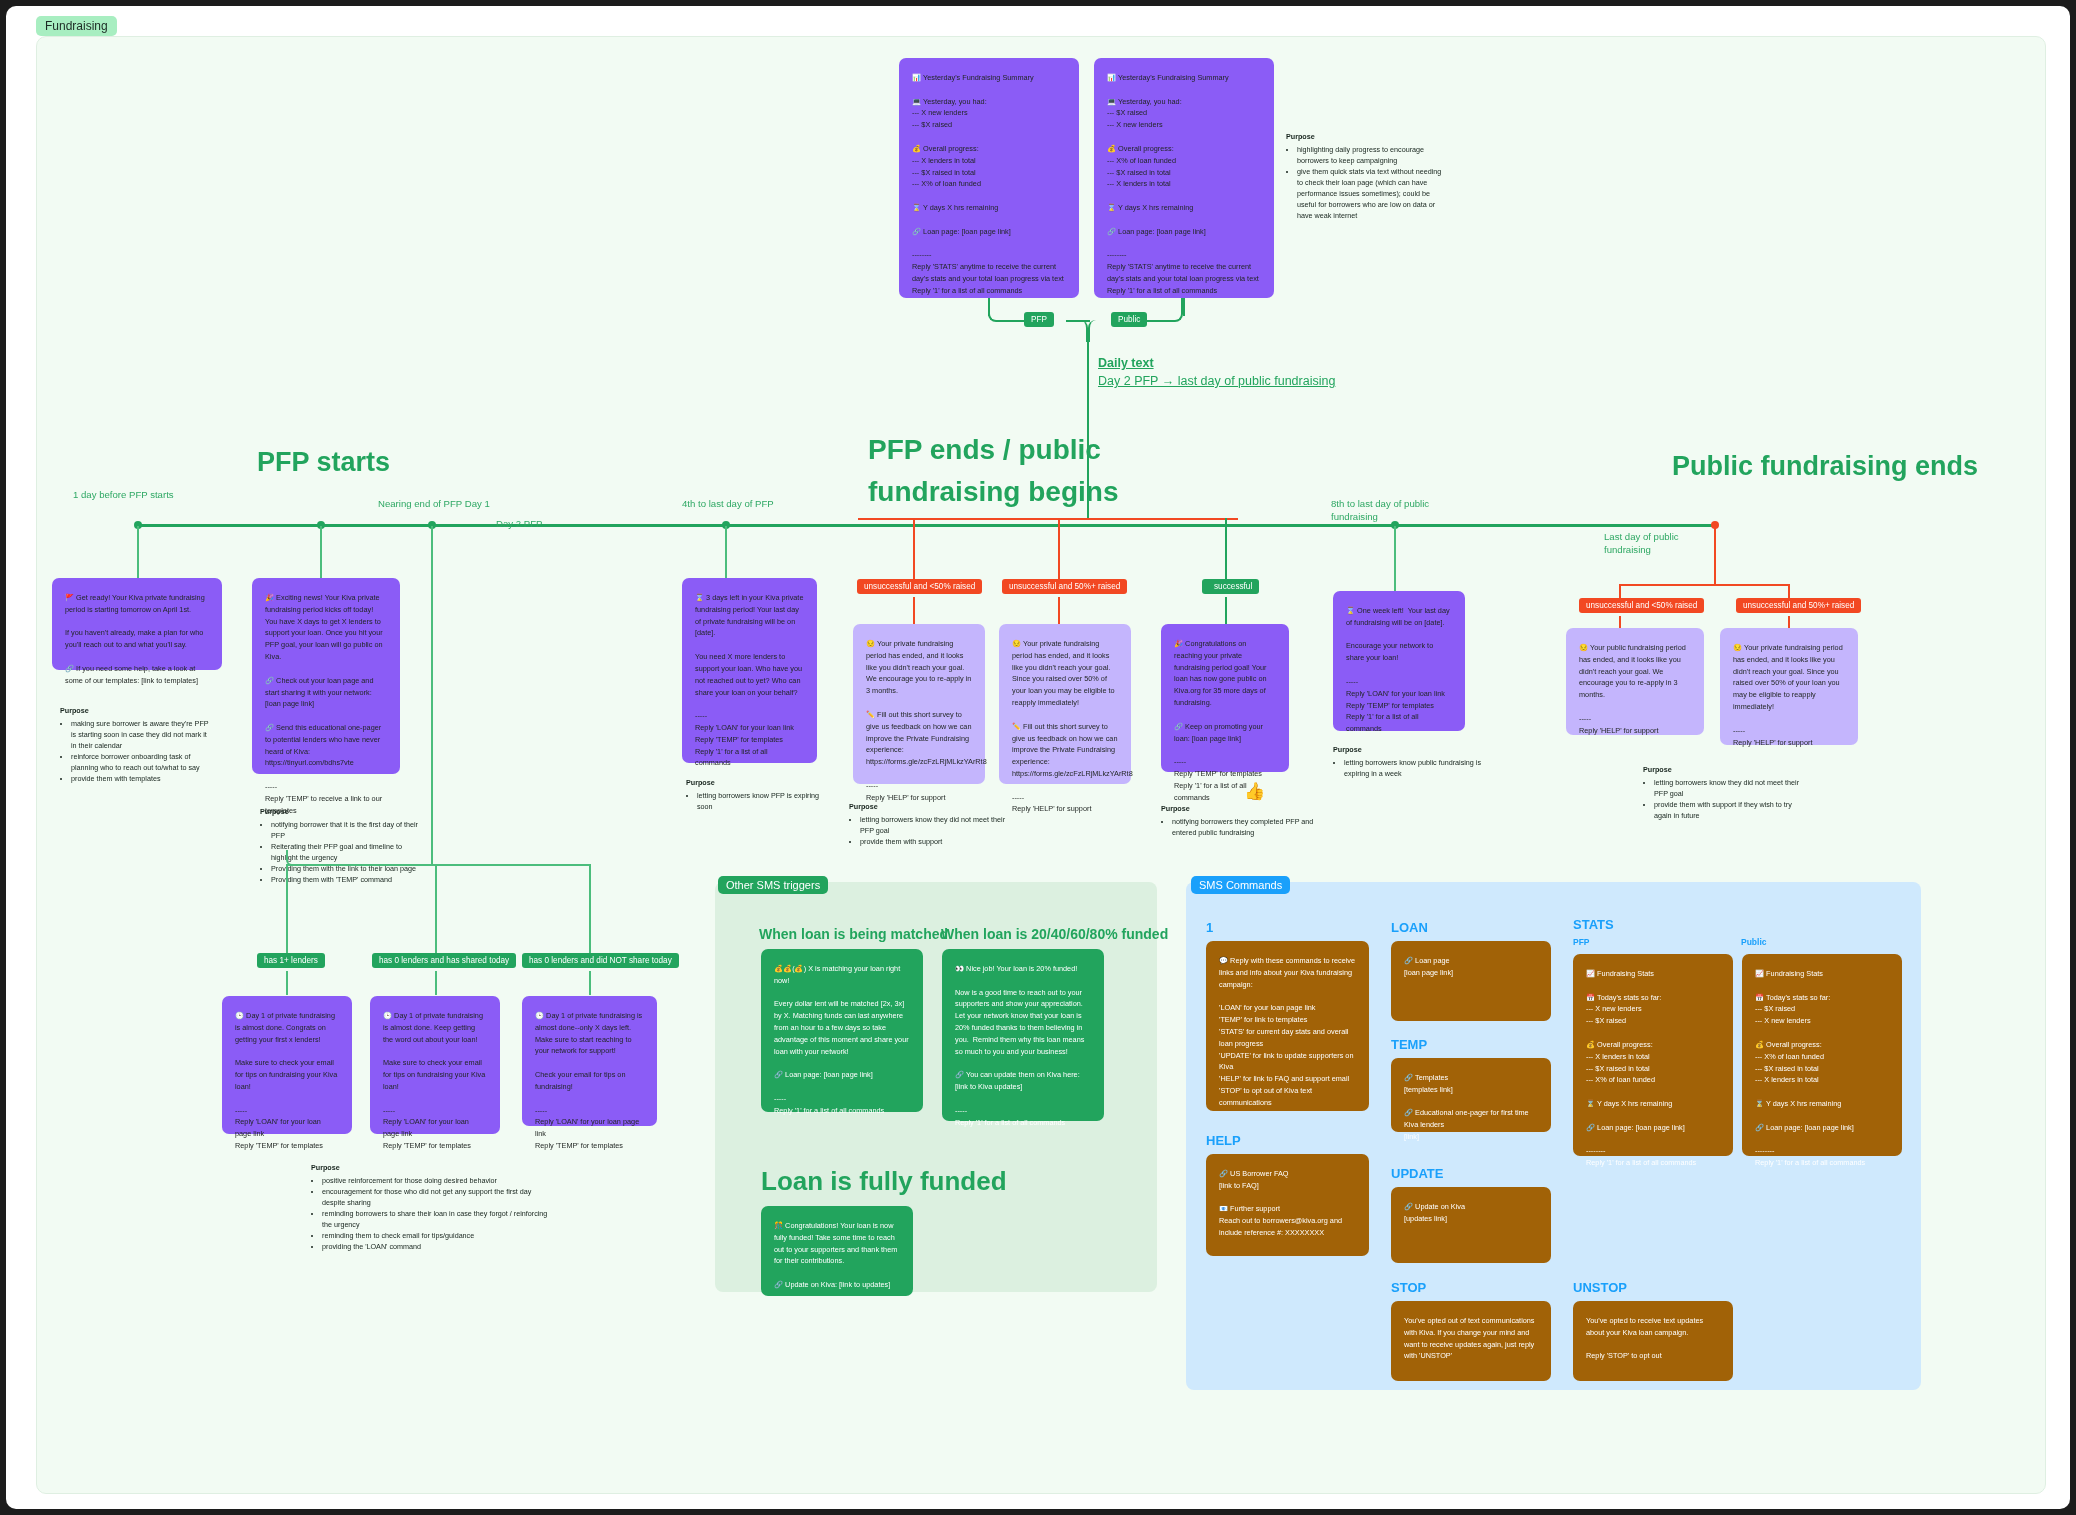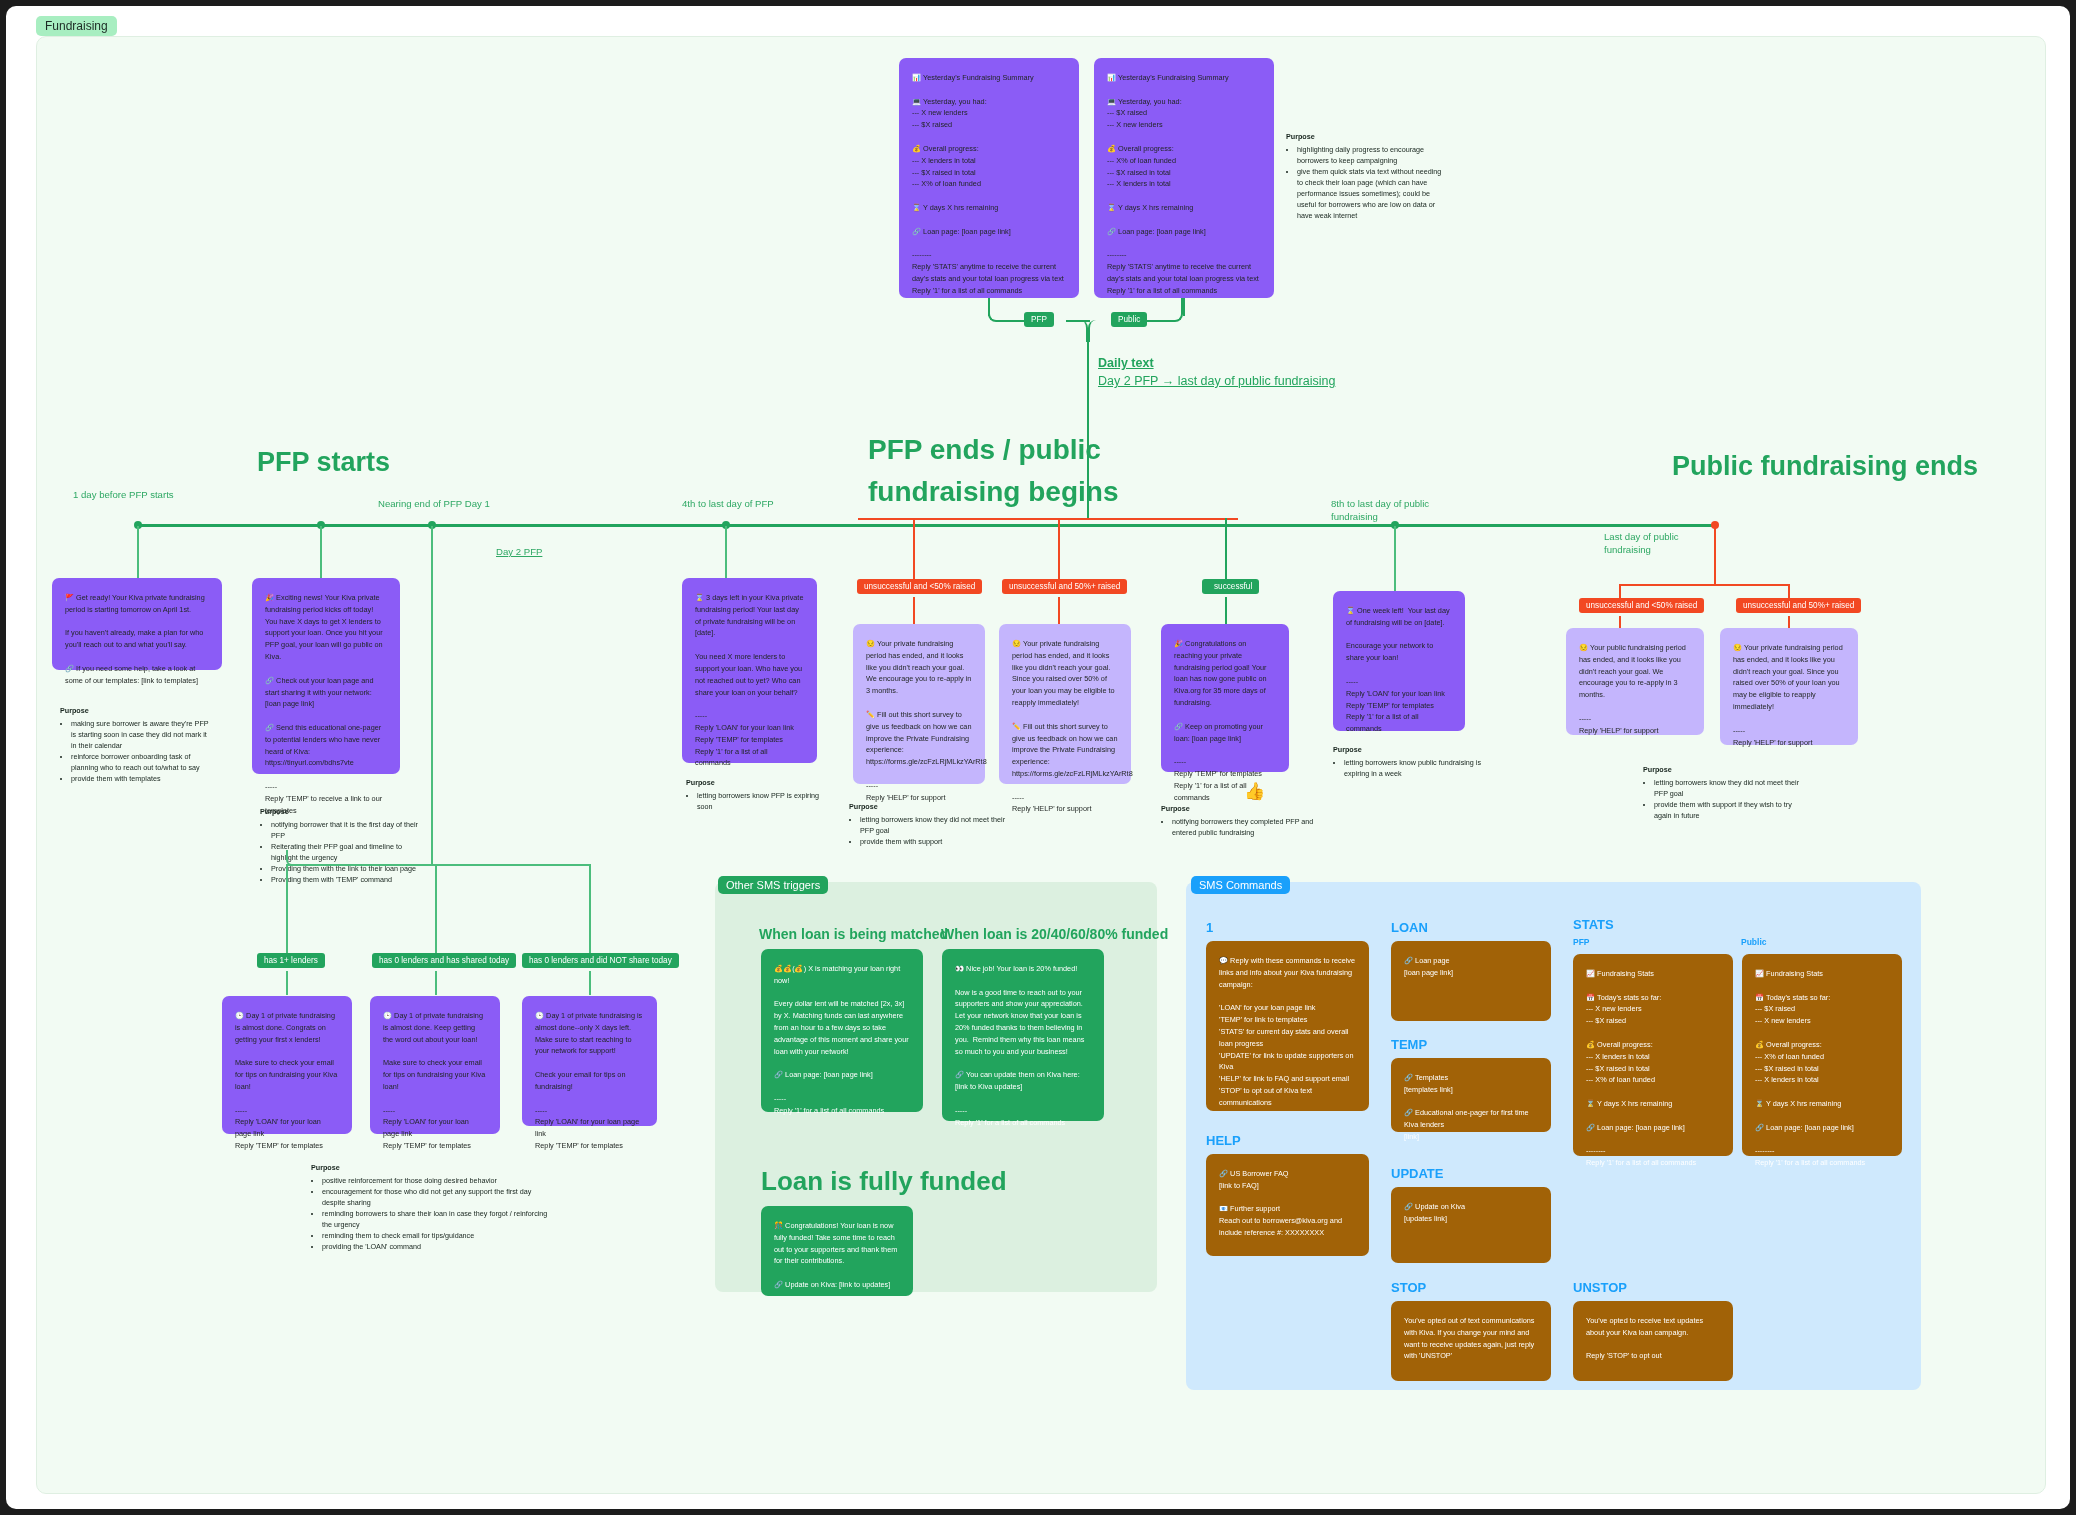--- a/index.html
+++ b/index.html
@@ -179,21 +179,21 @@
   <div class="ln v thin" style="left:1388px; top:520px; height:65px;"></div>
   <div class="ln v red" style="left:1708px; top:520px; height:58px;"></div>
 
   <div class="milestone" style="left:251px; top:441px; font-size:27px;">PFP starts</div>
   <div class="milestone" style="left:862px; top:428px; font-size:28px;">PFP ends / public</div>
   <div class="milestone" style="left:862px; top:470px; font-size:28px;">fundraising begins</div>
   <div class="milestone" style="left:1666px; top:445px; font-size:27px;">Public fundraising ends</div>
 
   <div class="tick-label" style="left:67px; top:483px;">1 day before PFP starts</div>
   <div class="tick-label" style="left:372px; top:492px;">Nearing end of PFP Day 1</div>
-  <div class="tick-label" style="left:490px; top:540px;text-decoration:underline;">Day 2 PFP</div>
+  <div class="tick-label" style="left:490px; top:512px;">Day 2 PFP</div>
   <div class="tick-label" style="left:676px; top:492px;">4th to last day of PFP</div>
   <div class="tick-label" style="left:1325px; top:492px; white-space:pre-line;">8th to last day of public
 fundraising</div>
   <div class="tick-label" style="left:1598px; top:525px; white-space:pre-line;">Last day of public
 fundraising</div>
 
   <div class="bubble green" style="left:46px; top:572px; width:170px; height:92px;">🚩 Get ready! Your Kiva private fundraising period is starting tomorrow on April 1st.
 
 If you haven't already, make a plan for who you'll reach out to and what you'll say.
 

